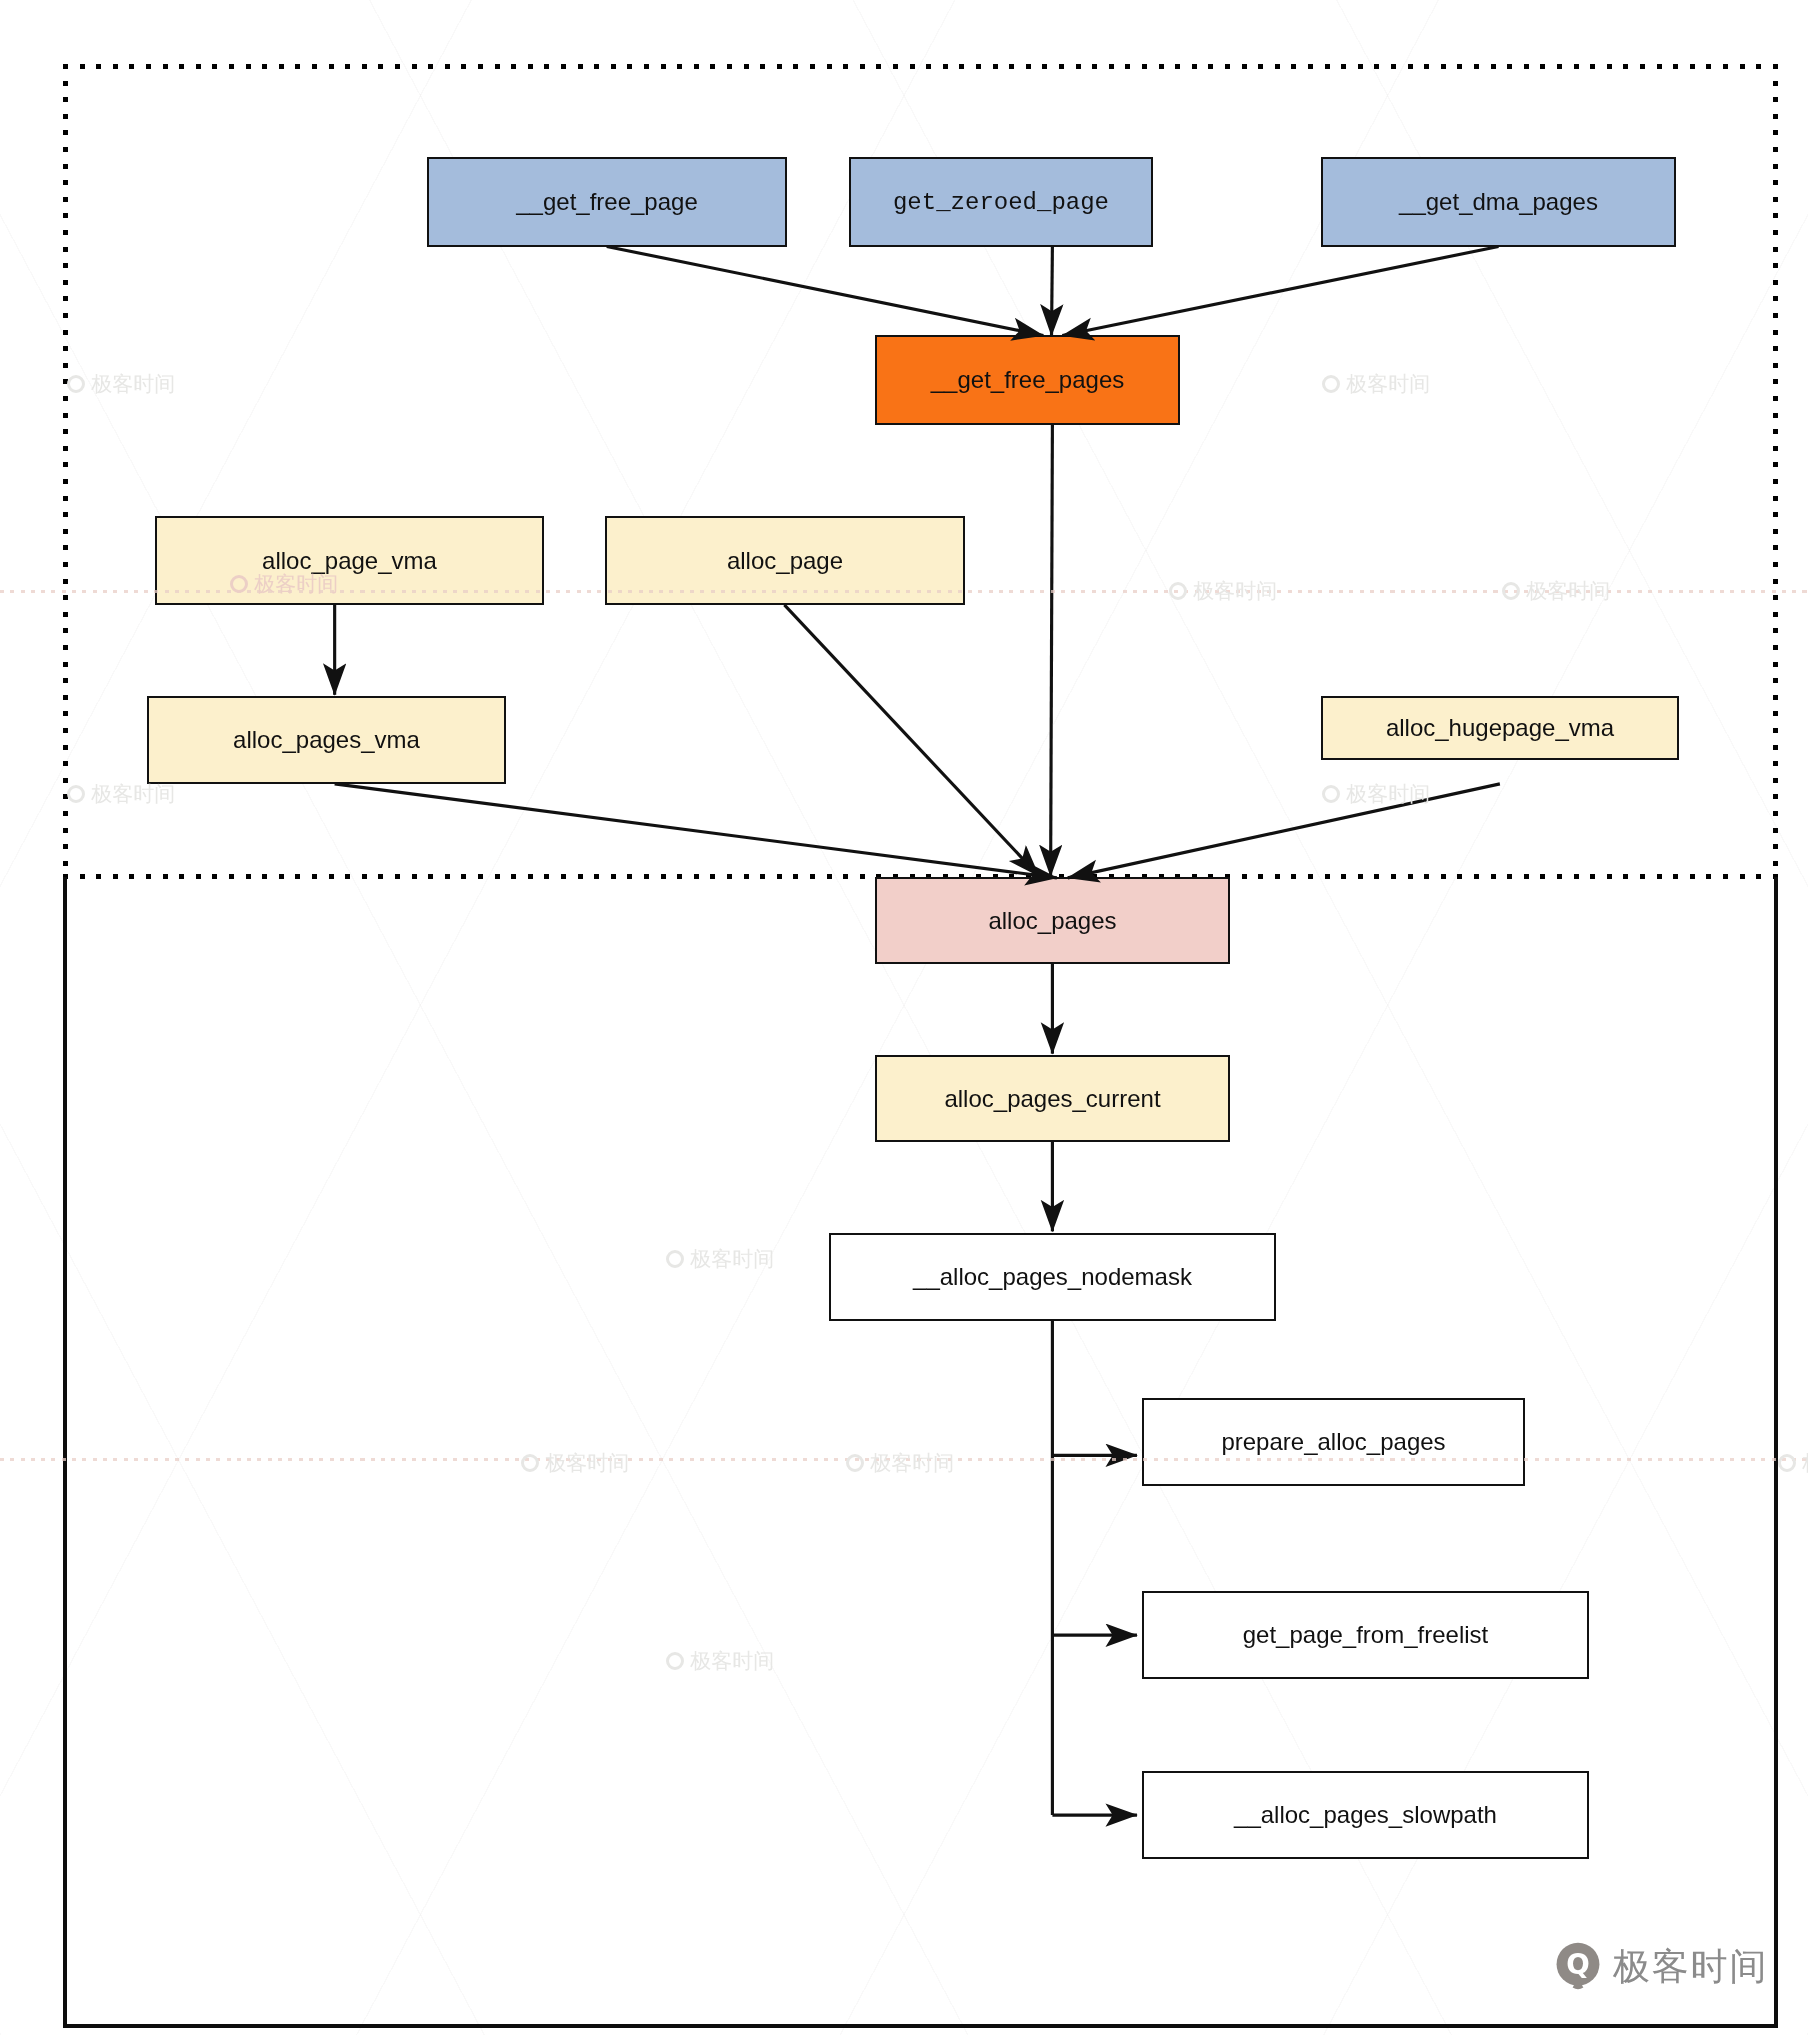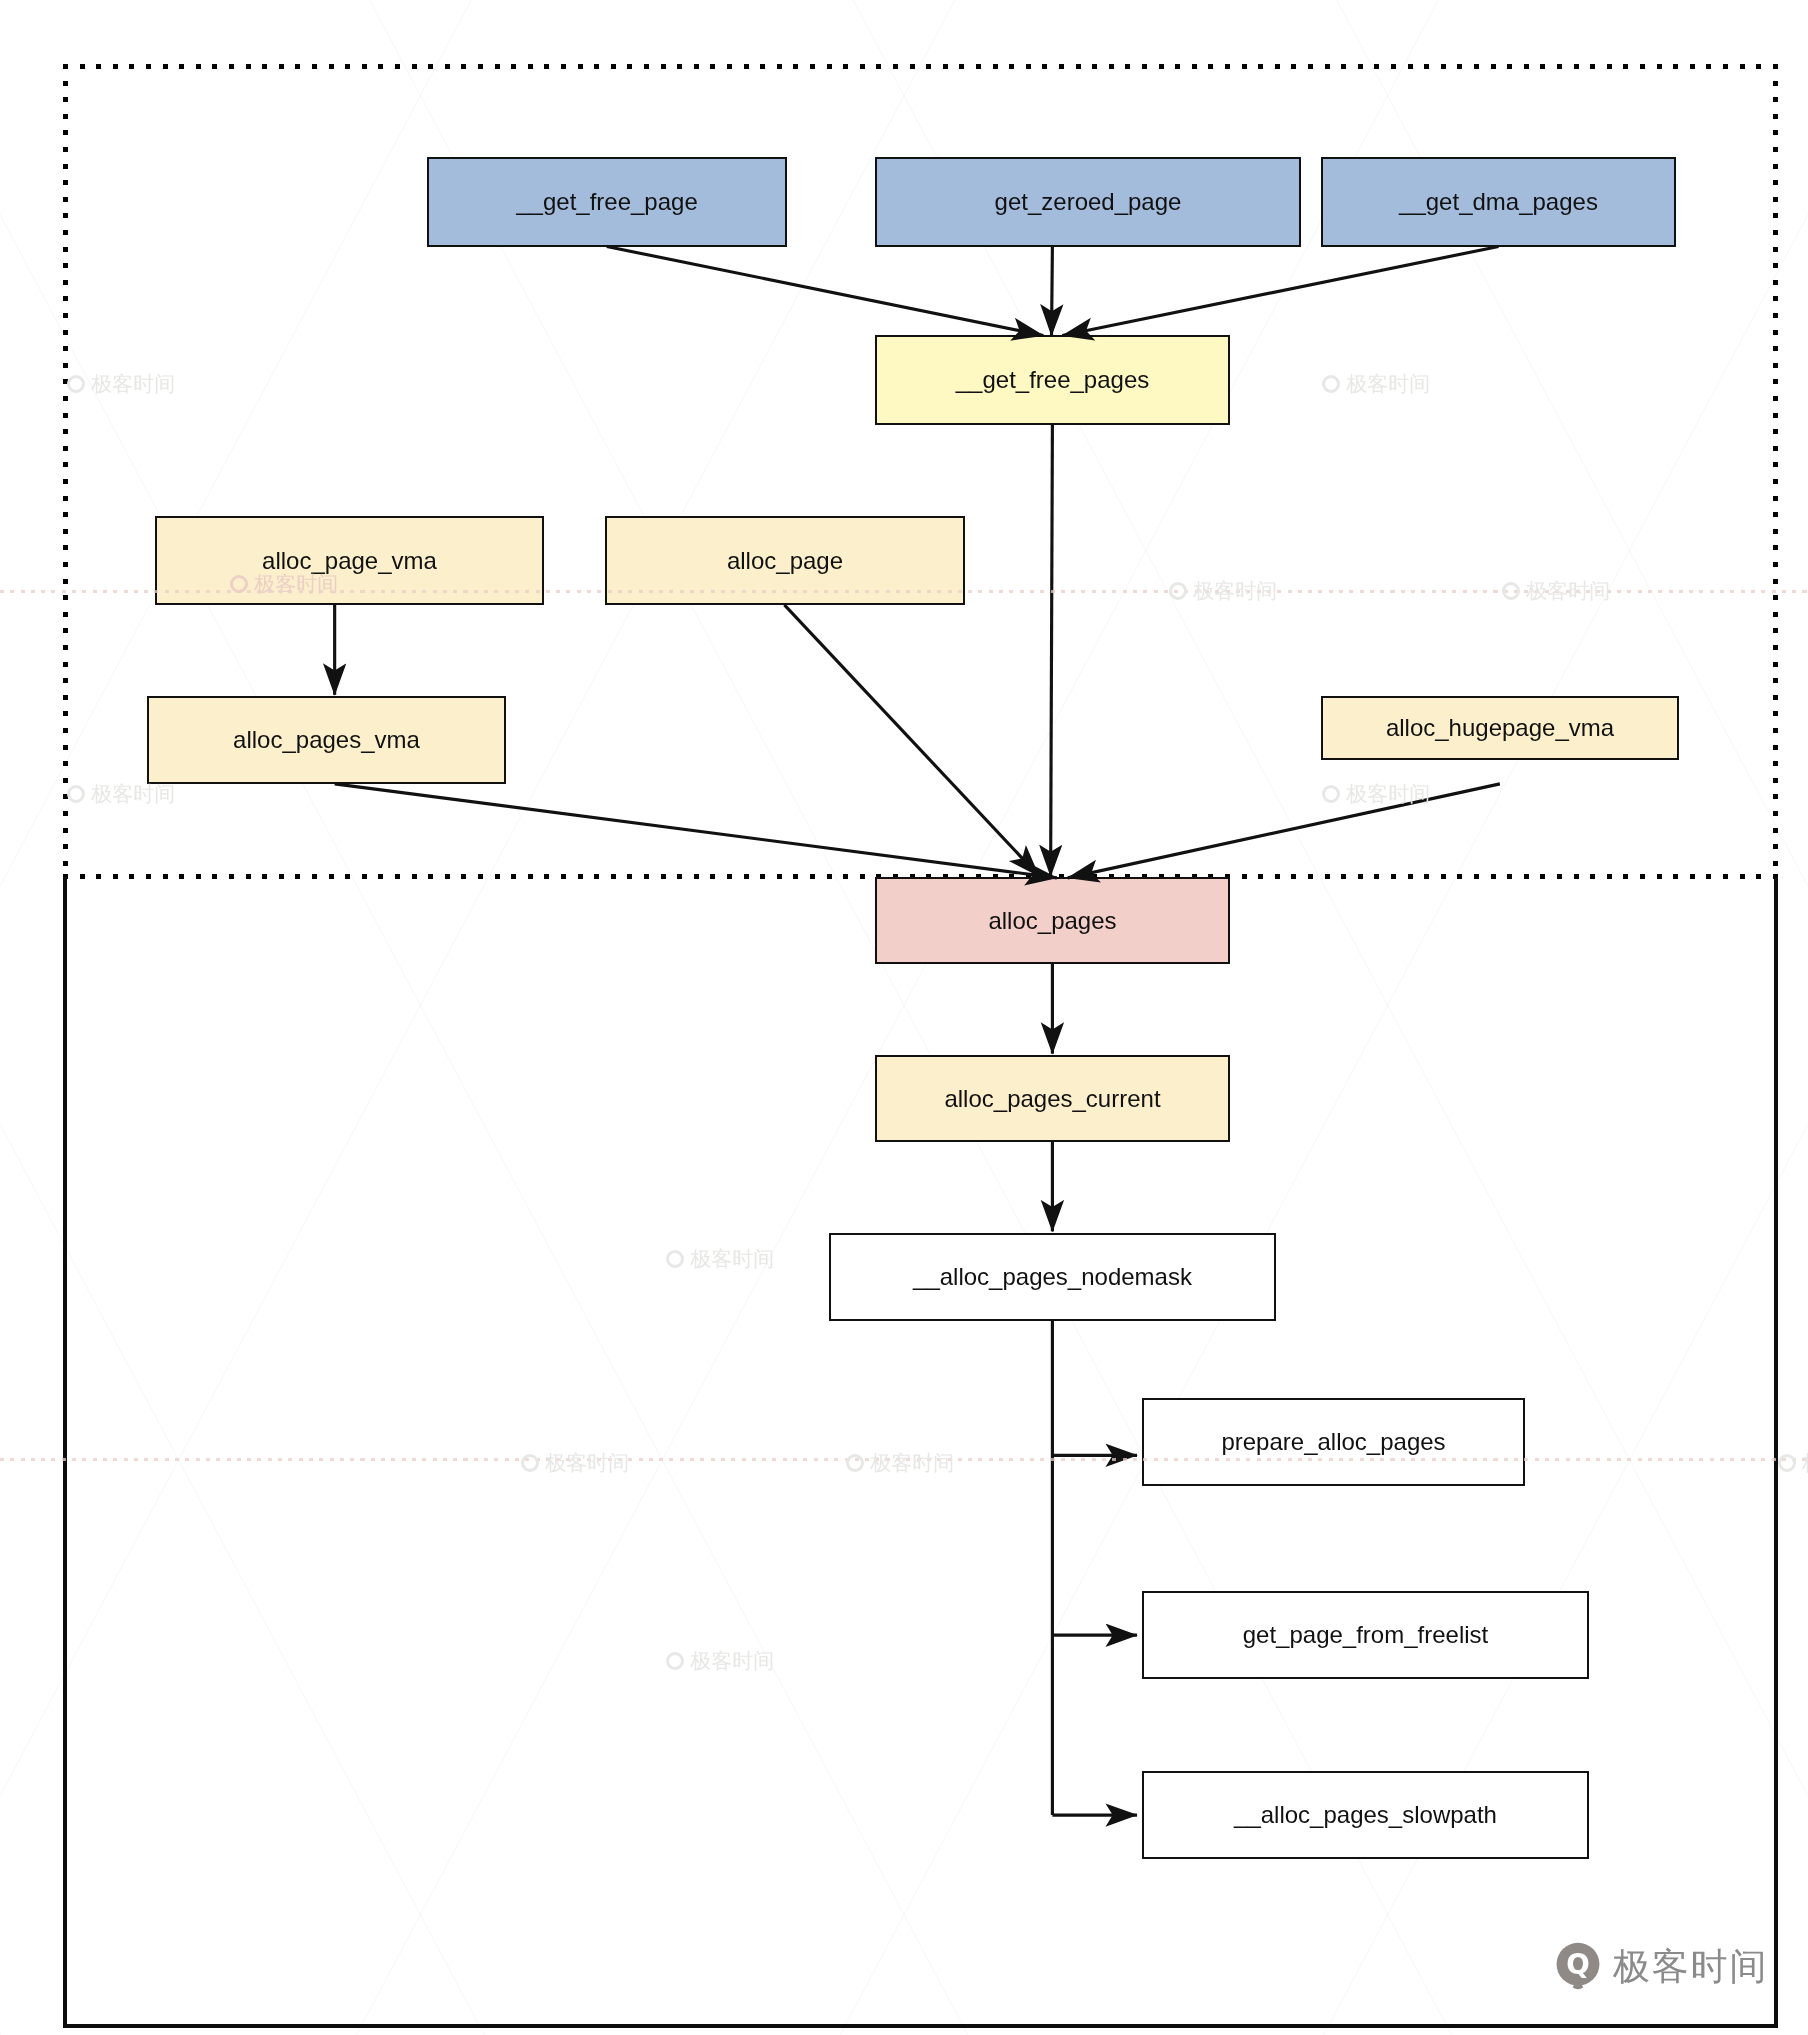--- a/index.html
+++ b/index.html
@@ -65,27 +65,27 @@
         <line x1="2340" y1="3236" x2="2528" y2="3236" stroke="#111111" stroke-width="7" marker-end="url(#arrow)"></line>
         <line x1="2340" y1="3636" x2="2528" y2="3636" stroke="#111111" stroke-width="7" marker-end="url(#arrow)"></line>
         <line x1="2340" y1="4036" x2="2528" y2="4036" stroke="#111111" stroke-width="7" marker-end="url(#arrow)"></line>
       </g>
   </svg>
 
   <div id="nodes">
       <div class="node" style="left: 427px; top: 157px; width: 360px; height: 90px; background: rgb(164, 188, 220);">
         <span>__get_free_page</span>
       </div>
-      <div class="node" style="left: 875px; top: 157px; width: 426px; height: 90px; background: rgb(164, 188, 220);">
+      <div class="node" style="left: 849px; top: 157px; width: 304px; height: 90px; background: rgb(164, 188, 220); font-family: Liberation Mono, monospace;">
         <span>get_zeroed_page</span>
       </div>
       <div class="node" style="left: 1321px; top: 157px; width: 355px; height: 90px; background: rgb(164, 188, 220);">
         <span>__get_dma_pages</span>
       </div>
-      <div class="node" style="left: 875px; top: 335px; width: 355px; height: 90px; background: #fef9c3;">
+      <div class="node" style="left: 875px; top: 335px; width: 305px; height: 90px; background: #f97316;">
         <span>__get_free_pages</span>
       </div>
       <div class="node" style="left: 155px; top: 516px; width: 389px; height: 89px; background: rgb(252, 240, 204);">
         <span>alloc_page_vma</span>
       </div>
       <div class="node" style="left: 605px; top: 516px; width: 360px; height: 89px; background: rgb(252, 240, 204);">
         <span>alloc_page</span>
       </div>
       <div class="node" style="left: 147px; top: 696px; width: 359px; height: 88px; background: rgb(252, 240, 204);">
         <span>alloc_pages_vma</span>

